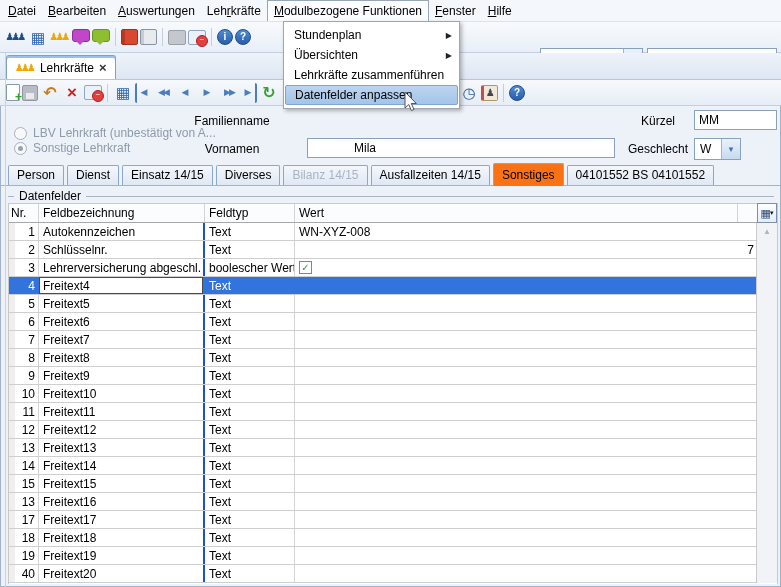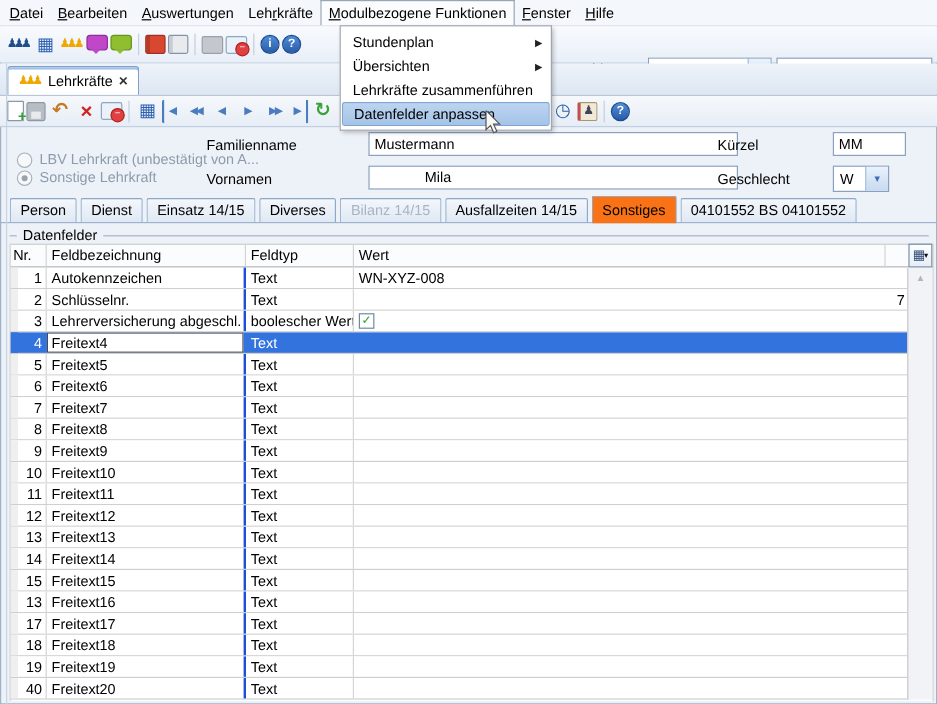--- a/index.html
+++ b/index.html
@@ -85,27 +85,27 @@
   .doctab .picon { color:#f0a800; font-size:10px; letter-spacing:-3px; margin-right:2px; }
   .doctab .x { font-weight:bold; font-size:13px; color:#333; line-height:1; }
 
   
   .form { position:absolute; left:0; top:106px; width:781px; height:57px; }
   .radio-row { position:absolute; display:flex; align-items:center; gap:6px; color:#8e9bab; }
   .r1 { left:14px; top:20px; } .r2 { left:14px; top:35px; }
   .radio { width:13px; height:13px; border-radius:50%; border:1px solid #a8b0ba; background:#f7f8f9;
            display:inline-flex; align-items:center; justify-content:center; flex:none; }
   .radio.on::after { content:""; width:5px; height:5px; border-radius:50%; background:#97a3b0; }
-  .flabel { position:absolute; width:120px; text-align:left; }
+  .flabel { position:absolute; width:120px; text-align:center; }
   .l-fam { left:172px; top:8px; } .l-vor { left:172px; top:36px; }
   .l-kue { left:598px; top:8px; } .l-ges { left:598px; top:36px; }
   .tinput { position:absolute; height:20px; border:1px solid #8aa0be; background:#fff;
             font:inherit; padding:0 4px; outline:none; }
   .i-fam { left:307px; top:4px; width:308px; } .i-vor { left:307px; top:32px; width:308px;padding-left:46px; }
-  .i-kue { left:694px; top:4px; width:61px; }
+  .i-kue { left:694px; top:4px; width:83px; }
   .combo-ges { left:694px; top:32px; width:47px; height:22px; }
   .combo-ges .val { display:flex; align-items:center; padding-left:5px; width:27px; }
 
   
   .tabs { position:absolute; left:0; top:163px; width:781px; height:23px;
           display:flex; align-items:flex-end; gap:3px; padding-left:8px;
           border-bottom:1px solid #9fb4cc; }
   .tab { padding:2px 8px 3px; height:20px; white-space:nowrap;
          background:linear-gradient(#f4f7fb,#dfe8f4); border:1px solid #8ca8c8; border-bottom:none;
          border-radius:2px 2px 0 0; }
@@ -381,21 +381,20 @@
   <div class="form">
     <span class="radio-row r1">
       <span class="radio"></span>
       <span>LBV Lehrkraft (unbestätigt von A...</span>
     </span>
     <span class="radio-row r2">
       <span class="radio on"></span>
       <span>Sonstige Lehrkraft</span>
     </span>
     <span class="flabel l-fam">Familienname</span>
-    <input class="tinput i-fam" value="Mustermann" style="">
     <span class="flabel l-vor">Vornamen</span>
     <input class="tinput i-vor" value="Mila" style="">
     <span class="flabel l-kue">Kürzel</span>
     <input class="tinput i-kue" value="MM" style="">
     <span class="flabel l-ges">Geschlecht</span>
     <span class="combo combo-ges">
       <span class="val">W</span>
       <span class="combo-btn">▾</span>
     </span>
   </div>

